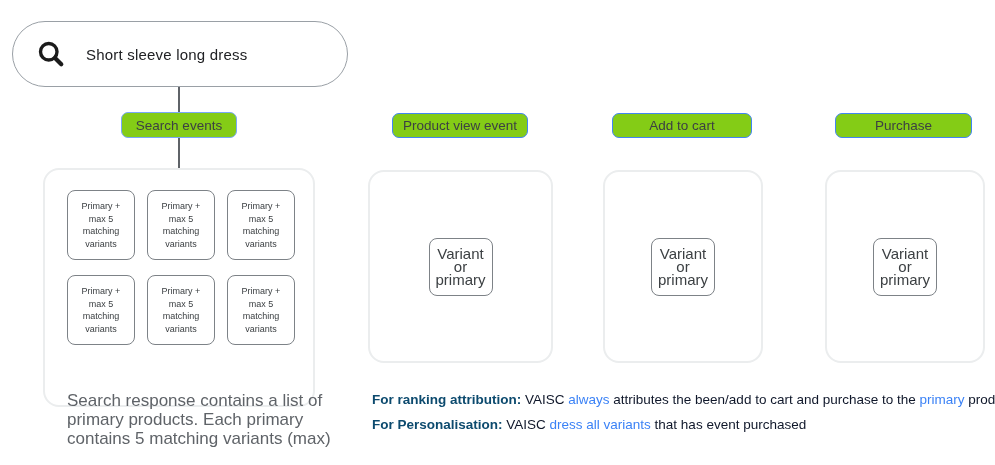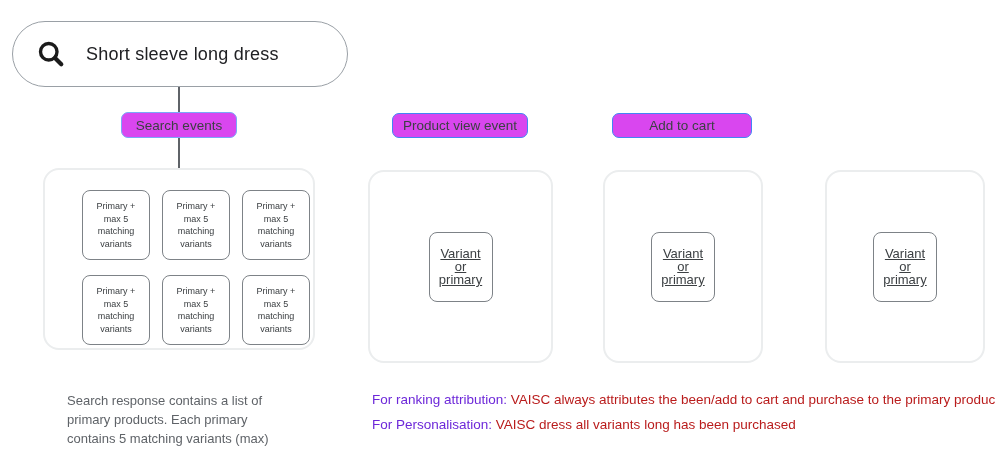--- a/index.html
+++ b/index.html
@@ -20,41 +20,41 @@
     border: 1.5px solid #9aa0a6;
     border-radius: 34px;
     background: #ffffff;
     display: flex;
     align-items: center;
     box-sizing: border-box;
   }
   .search-pill svg { margin-left: 23px; flex: 0 0 auto; }
   .search-query {
     margin-left: 20px;
-    font-size: 18px;
+    font-size: 15px;
     color: #202124;
     letter-spacing: 0.2px;
     white-space: nowrap;
   }
 
   
   .vline {
     position: absolute;
     left: 178px;
     width: 1.5px;
     background: #5f6368;
   }
   .vline-top { top: 87px; height: 25px; }
   .vline-bottom { top: 138px; height: 30px; }
 
   
   .event-label {
     position: absolute;
     box-sizing: border-box;
-    background: #d946ef;
+    background: #84cc16;
     border: 1.5px solid #4285f4;
     border-radius: 7px;
     display: flex;
     align-items: center;
     justify-content: center;
     font-size: 13.5px;
     color: #3c4043;
     white-space: nowrap;
   }
   .lbl-search   { left: 121px; top: 112px; width: 116px; height: 26px; border-color: #79a8f8; }
@@ -63,22 +63,22 @@
   .lbl-purchase { left: 835px; top: 113px; width: 137px; height: 25px; }
 
   
   .container {
     position: absolute;
     box-sizing: border-box;
     background: #ffffff;
     border: 2px solid #ebedee;
     border-radius: 16px;
   }
-  .c1 { left: 43px;  top: 168px; width: 272px; height: 182px;
-        padding: 20px 37px;
+  .c1 { left: 43px;  top: 168px; width: 272px; height: 239px;
+        padding: 20px 22px;
         display: grid;
         grid-template-columns: 68px 68px 68px;
         grid-template-rows: 70px 70px;
         column-gap: 12px;
         row-gap: 15px; }
   .c2 { left: 368px; top: 170px; width: 185px; height: 193px;
         display: flex; align-items: center; justify-content: center; }
   .c3 { left: 603px; top: 170px; width: 160px; height: 193px;
         display: flex; align-items: center; justify-content: center; }
   .c4 { left: 825px; top: 170px; width: 160px; height: 193px;
@@ -91,63 +91,64 @@
     border: 1px solid #7d8287;
     border-radius: 8px;
     display: flex;
     align-items: center;
     justify-content: center;
     text-align: center;
     color: #3c4043;
     white-space: pre-line;
   }
   .pbox { width: 68px; height: 70px; font-size: 9px;   line-height: 12.5px; }
-  .vbox { width: 64px; height: 70px; font-size: 13px; line-height: 13px; text-decoration: underline; }
+  .vbox { width: 64px; height: 58px; font-size: 15px; line-height: 13px; }
 
   
   .caption {
     position: absolute;
     left: 67px; top: 391px;
-    font-size: 13px;
+    font-size: 17px;
     line-height: 19px;
     color: #5f6368;
     white-space: pre-line;
   }
 
   
   .notes {
     position: absolute;
     left: 372px; top: 391px;
     font-size: 13.5px;
     line-height: 17px;
   }
   .note-line { margin-bottom: 8px; white-space: nowrap; }
-  .seg-bold { font-weight: 400; color: #6d28d9; }
-  .seg-gray { color: #b91c1c; }
-  .seg-red  { color: #b91c1c; }
+  .seg-bold { font-weight: 700; color: #0c4a6e; }
+  .seg-gray { color: #0f172a; }
+  .seg-red  { color: #3b82f6; }
 </style>
 </head>
 <body>
 
 <div class="canvas">
 
   <div class="search-pill">
     <svg width="30" height="30" viewBox="0 0 24 24" fill="none" xmlns="http://www.w3.org/2000/svg">
       <circle cx="10.2" cy="10.2" r="6.6" stroke="#1b1b1b" stroke-width="2.7"></circle>
       <line x1="15.2" y1="15.2" x2="20.2" y2="20.2" stroke="#1b1b1b" stroke-width="3.4" stroke-linecap="round"></line>
     </svg>
     <span class="search-query">Short sleeve long dress</span>
   </div>
 
   <div class="vline vline-top"></div>
   <div class="vline vline-bottom"></div>
 
   <div class="event-label lbl-search">Search events</div>
   <div class="event-label lbl-cart">Add to cart</div>
   <div class="event-label lbl-view">Product view event</div>
+  <div class="event-label lbl-purchase">Purchase</div>
 
   <div class="container c1">
     <div class="pbox">Primary +
 max 5
 matching
 variants</div>
     <div class="pbox">Primary +
 max 5
 matching
 variants</div>
@@ -189,17 +190,17 @@
 
   <div class="caption">Search response contains a list of
 primary products. Each primary
 contains 5 matching variants (max)</div>
 
   <div class="notes">
     <div class="note-line">
       <span class="seg-bold">For ranking attribution:</span><span class="seg-gray"> VAISC </span><span class="seg-red">always</span><span class="seg-gray"> attributes the been/add to cart and purchase to the </span><span class="seg-red">primary</span><span class="seg-gray"> product.</span>
     </div>
     <div class="note-line">
-      <span class="seg-bold">For Personalisation:</span><span class="seg-gray"> VAISC </span><span class="seg-red">dress all variants</span><span class="seg-gray"> long has been purchased</span>
+      <span class="seg-bold">For Personalisation:</span><span class="seg-gray"> VAISC </span><span class="seg-red">dress all variants</span><span class="seg-gray"> that has event purchased</span>
     </div>
   </div>
 
 </div>
 
 </body></html>

